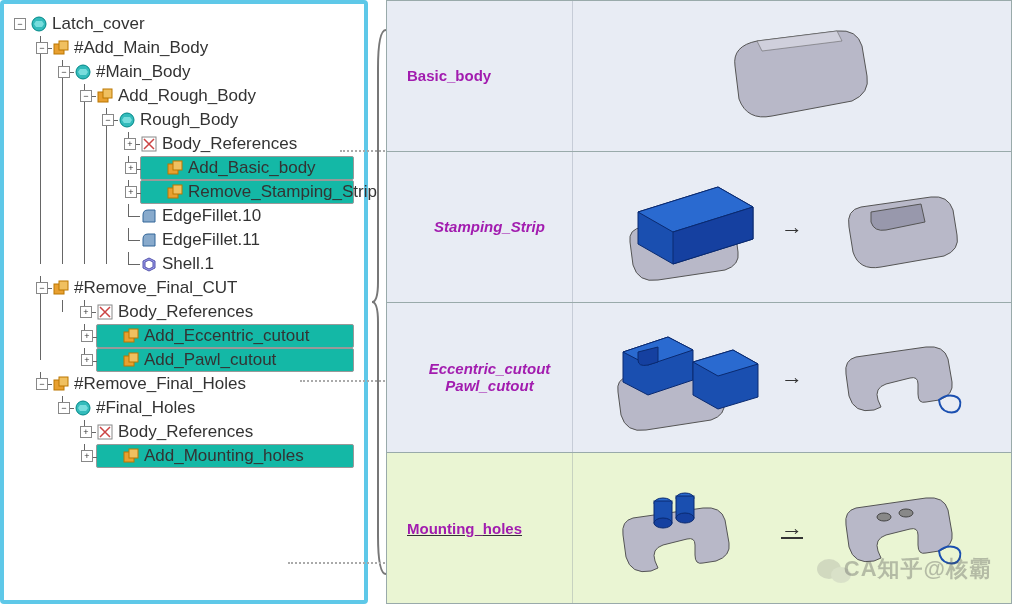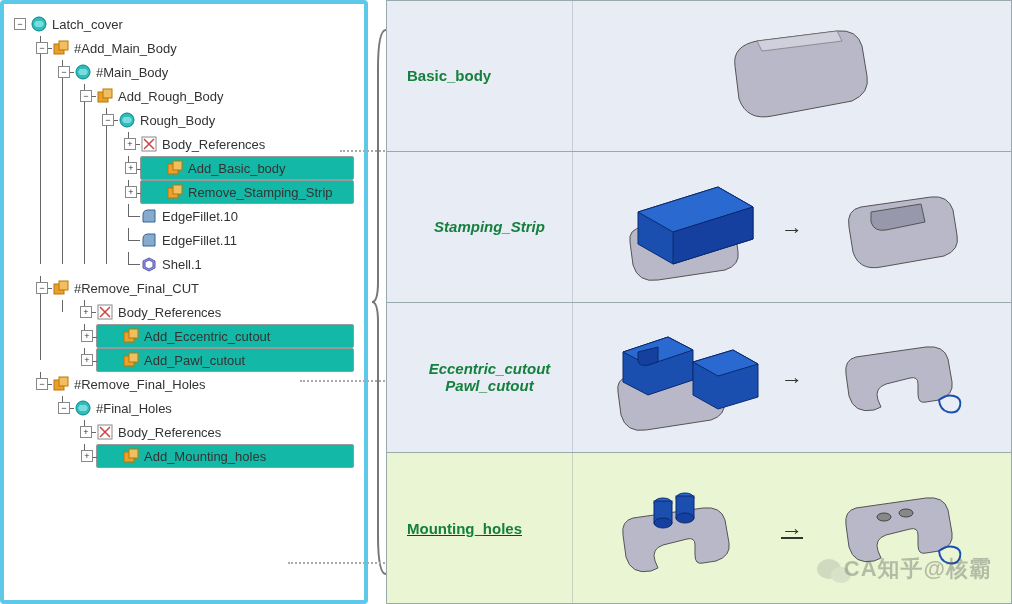--- a/index.html
+++ b/index.html
@@ -61,21 +61,21 @@
 .toggle.plus::before { content: "+"; }
 .icon {
   width: 18px;
   height: 18px;
   display: inline-flex;
   align-items: center;
   justify-content: center;
   margin-right: 4px;
   flex-shrink: 0;
 }
-.node-label { font-size: 13px; text-align: center; }
+.node-label { font-size: 17px; text-align: center; }
 
 
 .tree-node::before {
   content: "";
   position: absolute;
   left: 8px;
   top: 0;
   bottom: 12px;
   width: 1px;
   background: #666;
@@ -127,21 +127,21 @@
 .stage.blue { background: #e8ecf4; }
 .stage.green { background: #eaf5d3; }
 .stage-label {
   width: 186px;
   display: flex;
   flex-direction: column;
   justify-content: center;
   padding-left: 20px;
   font-size: 15px;
   font-weight: bold;
-  color: #15803d;
+  color: #a21caf;
   border-right: 1px solid rgba(120,130,150,0.3);
 }
 .stage-label .italic { font-style: italic; text-align: center; }
 .stage-visual {
   flex: 1;
   display: flex;
   align-items: center;
   justify-content: space-around;
   padding: 8px 12px;
 }

